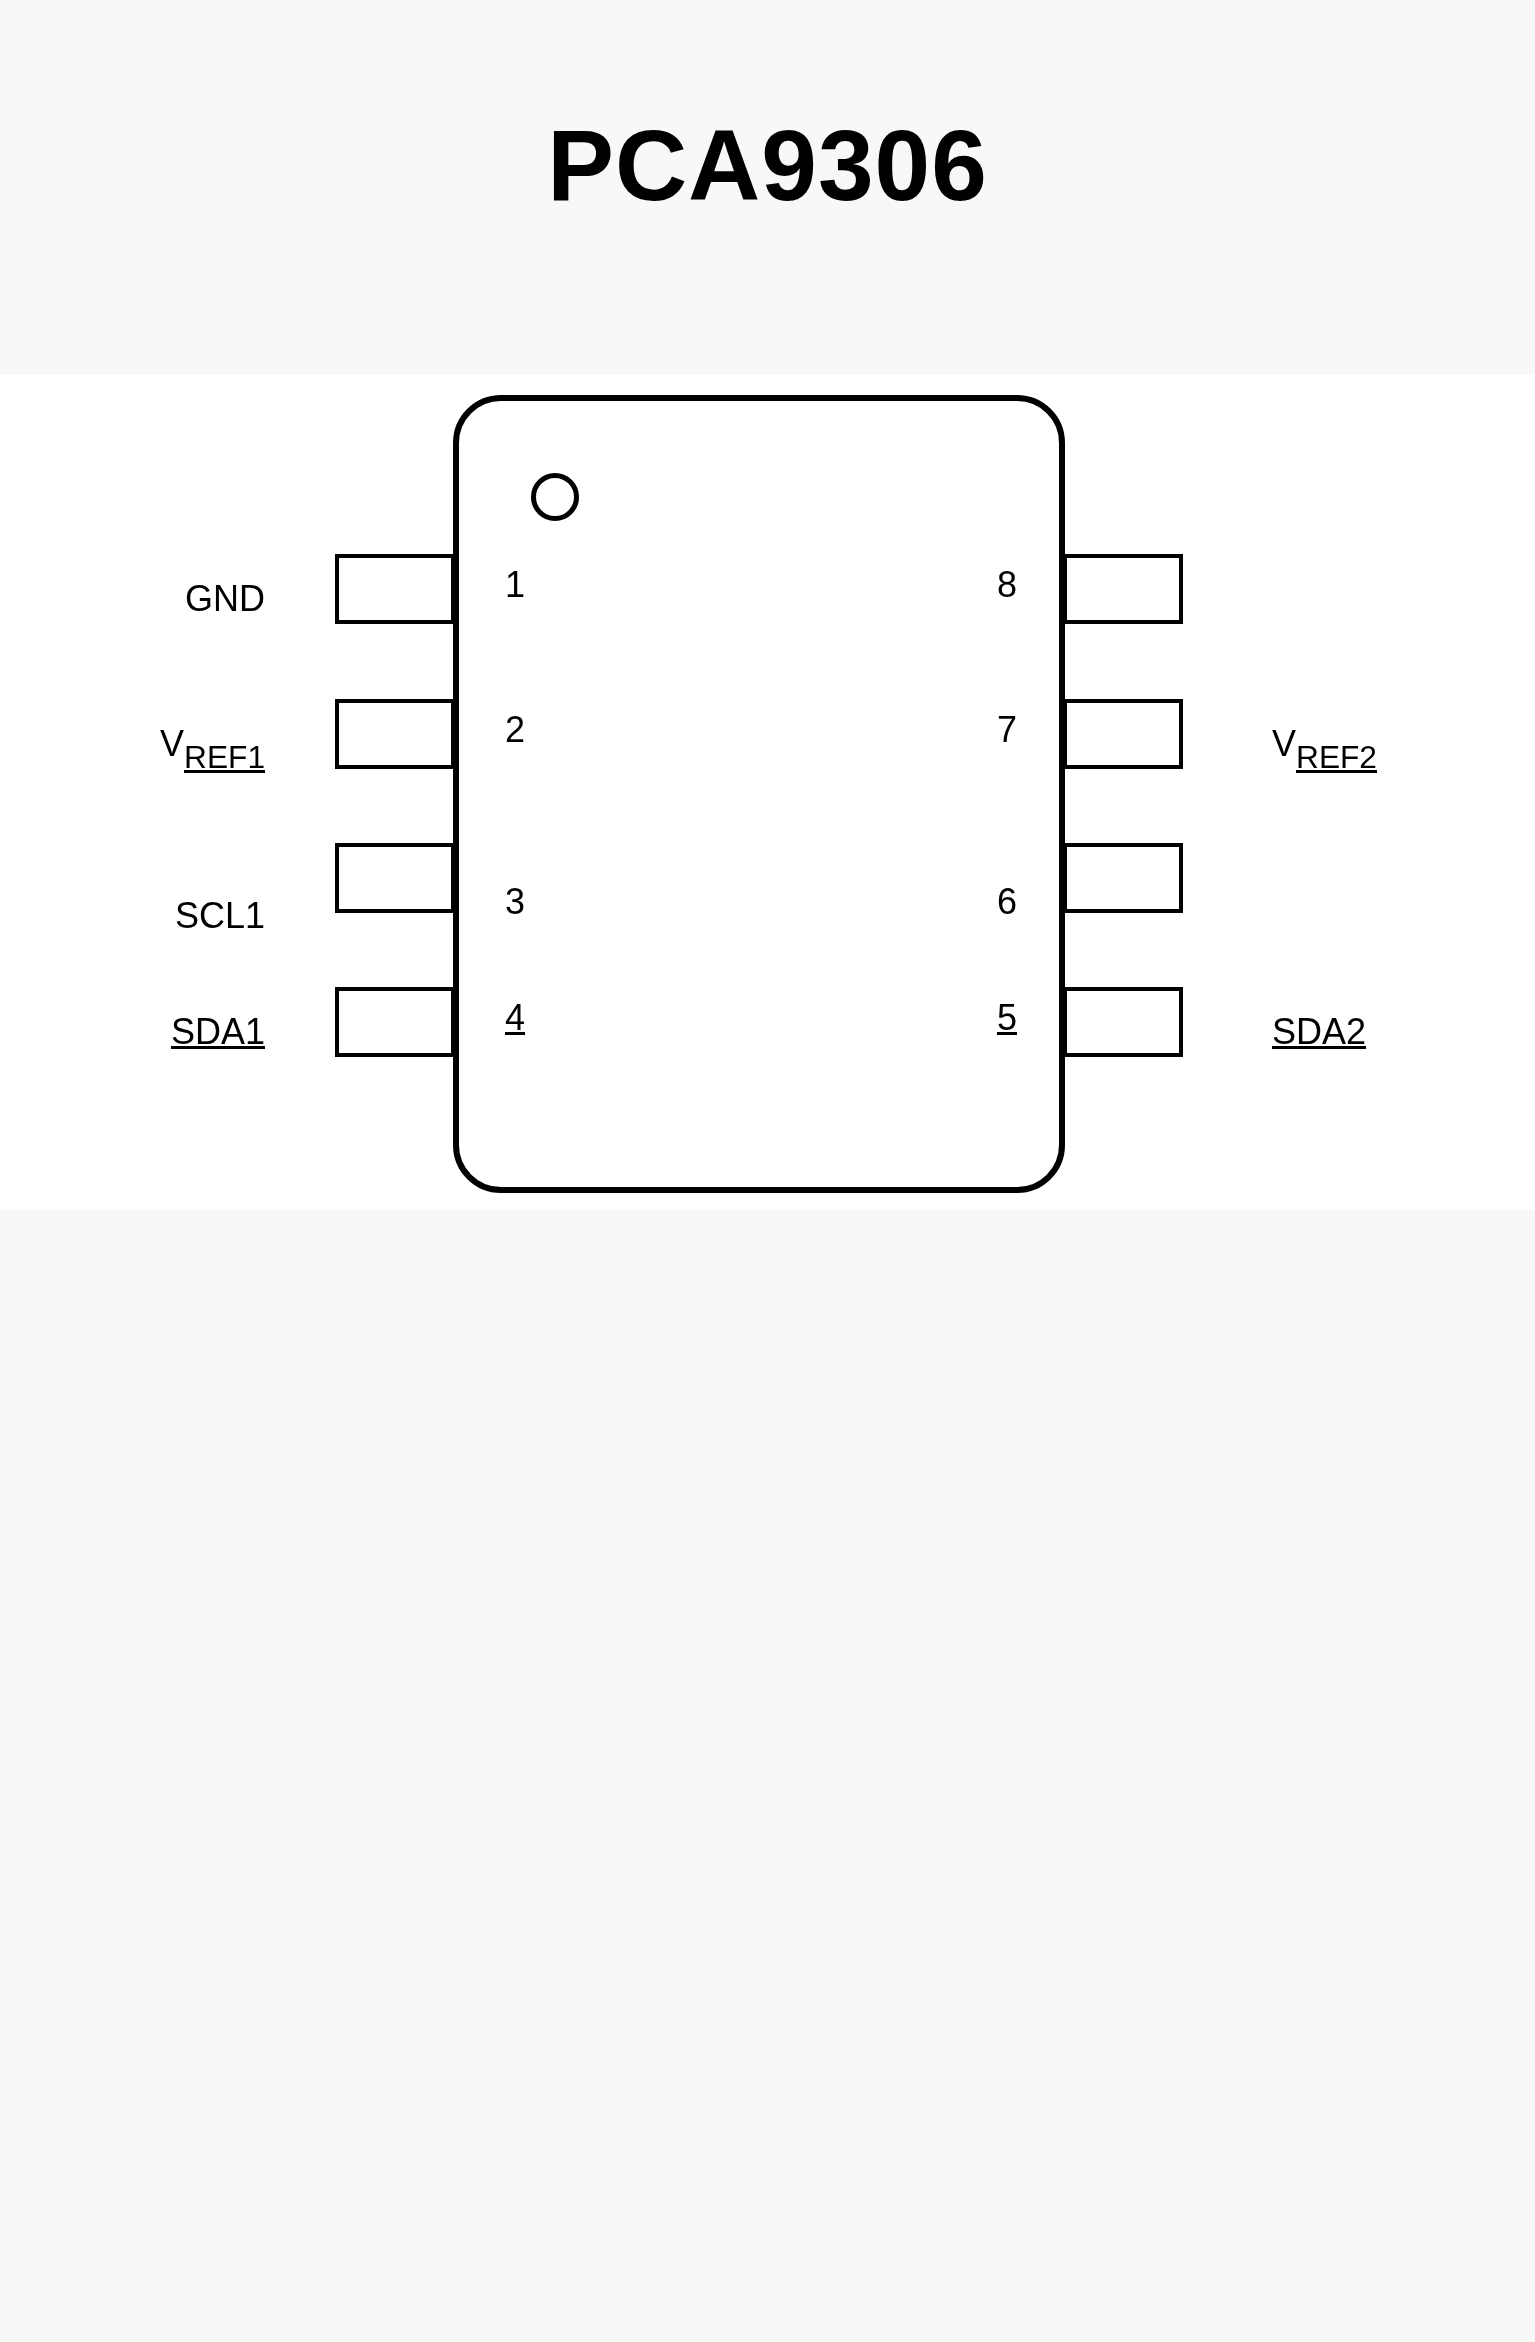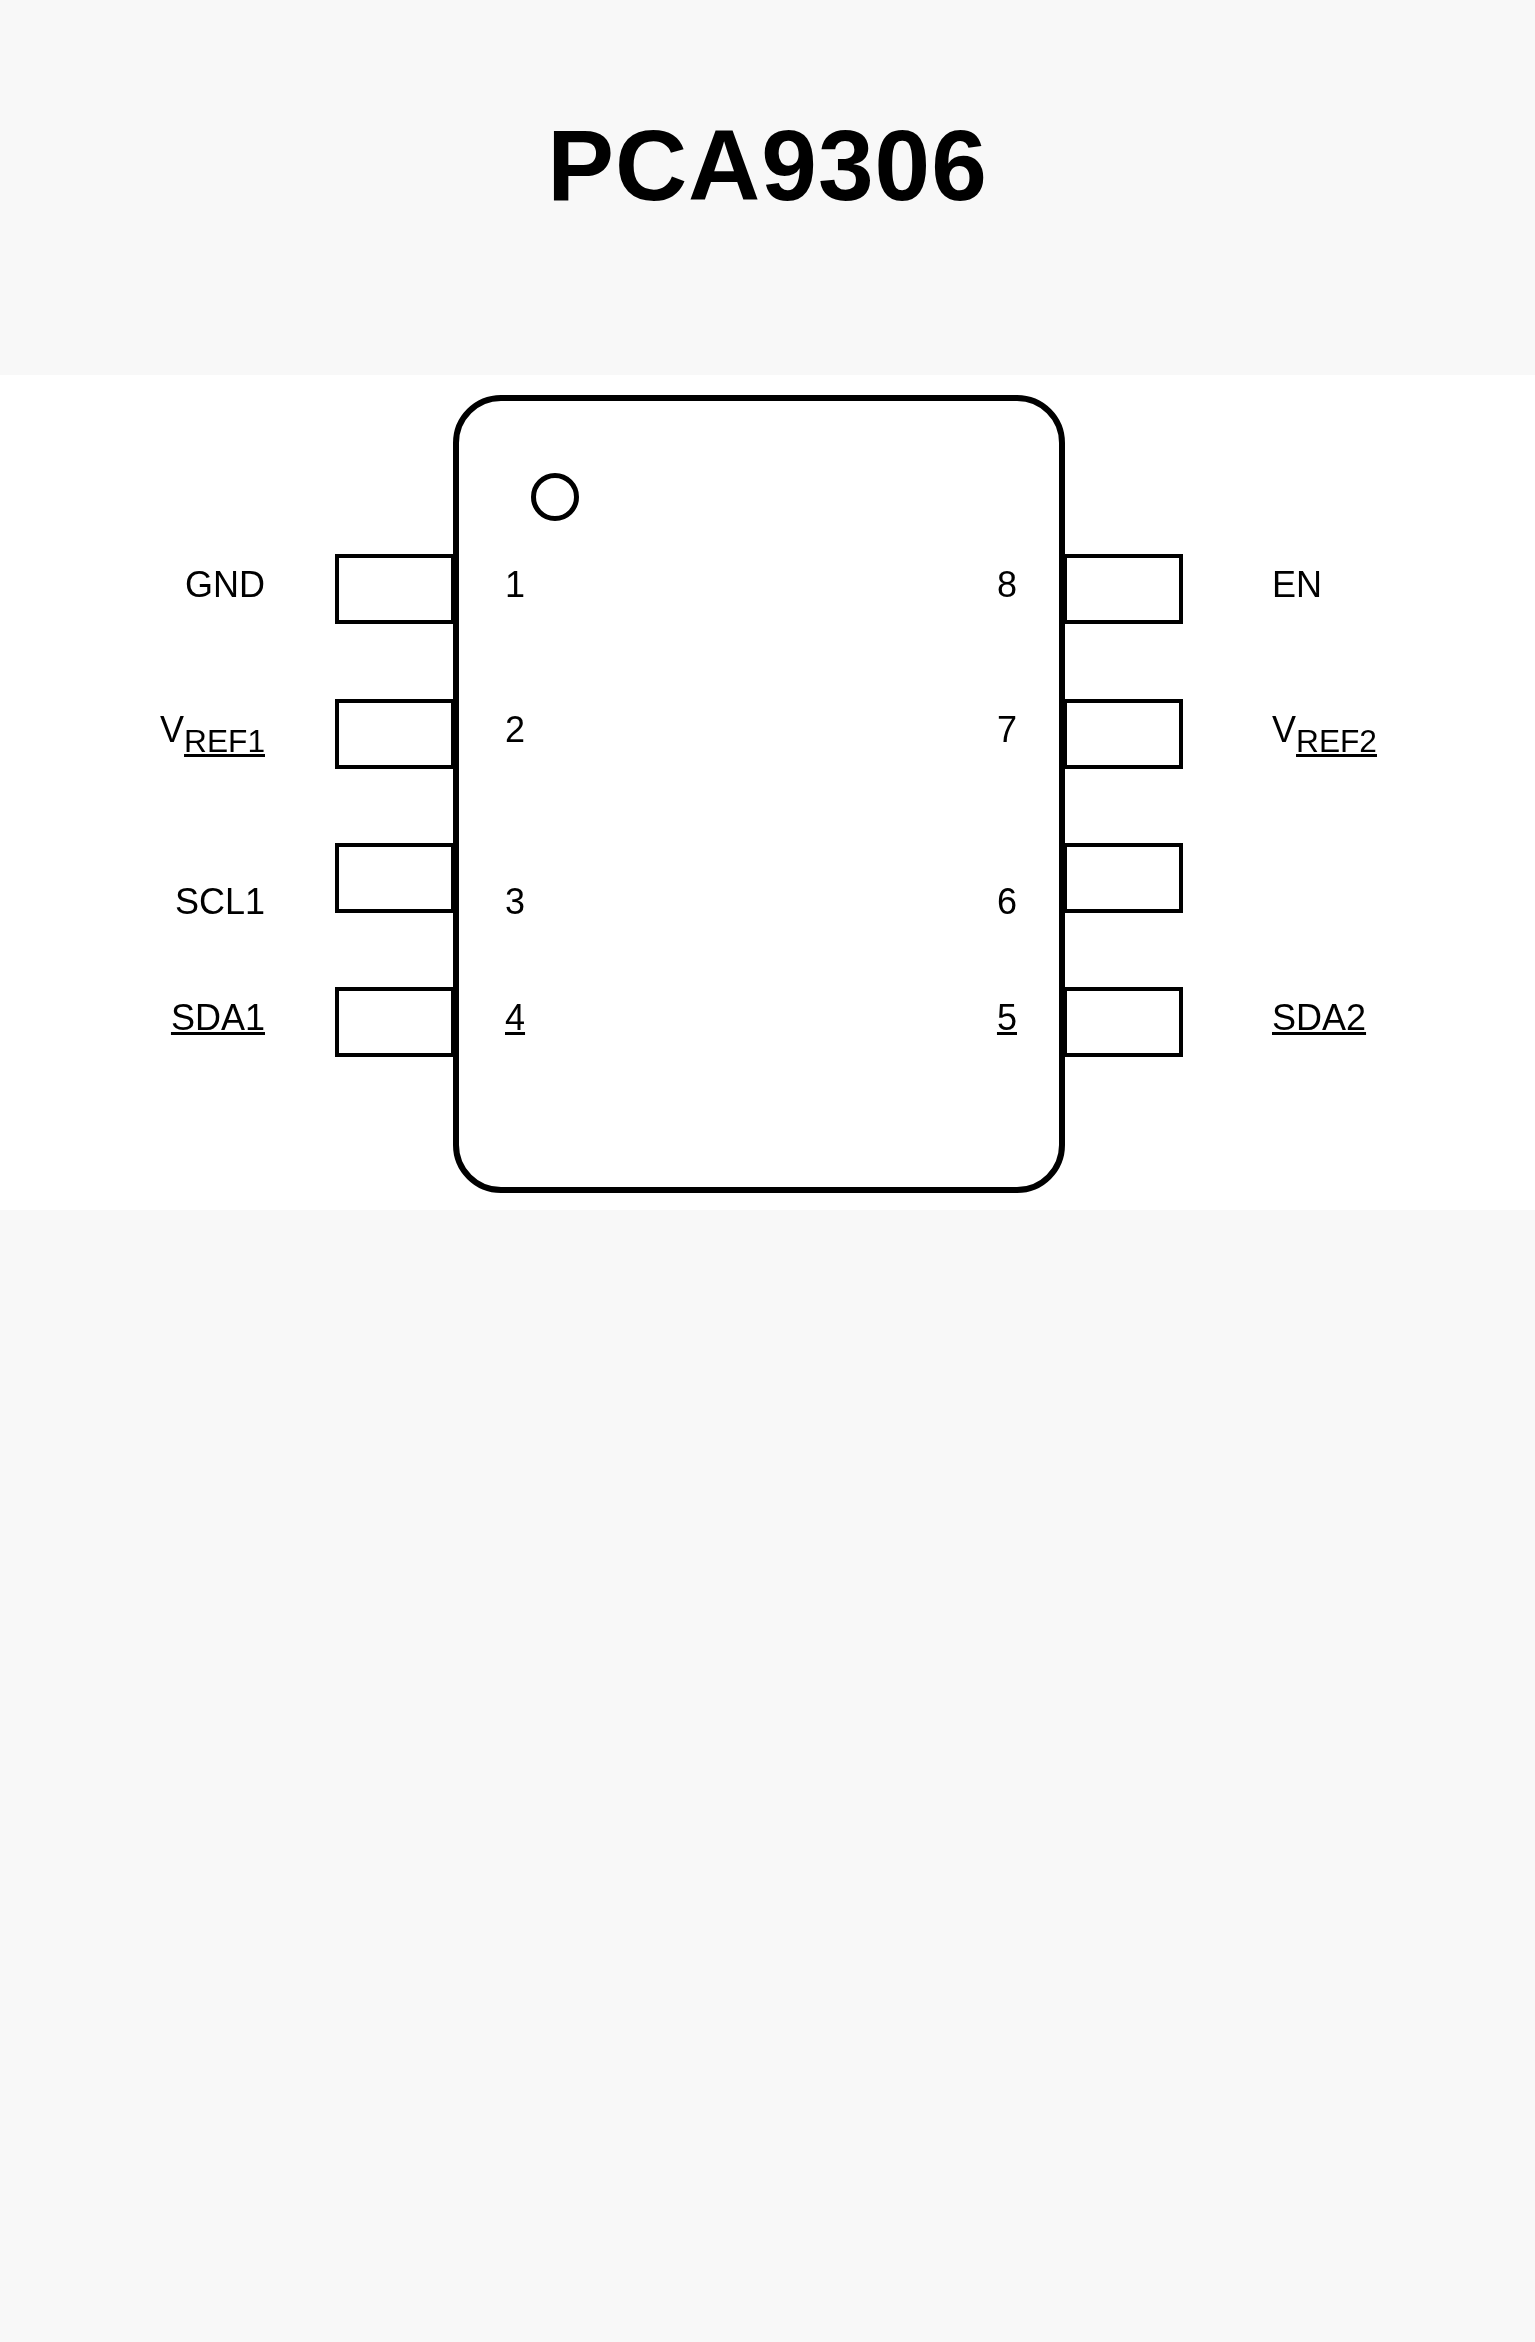--- a/index.html
+++ b/index.html
@@ -74,21 +74,21 @@
     font-size: 36px;
     color: #000;
   }
   .pin-number.left  { left: 505px; }
   .pin-number.right { left: 962px; width: 55px; justify-content: flex-end; }
 
   .pin-label {
     position: absolute;
     height: 70px;
     display: flex;
-    align-items: center;
+    align-items: flex-end;
     font-size: 36px;
     color: #000;
     white-space: nowrap;
   }
   .pin-label.left  { left: 60px; width: 205px; justify-content: flex-end; }
   .pin-label.right { left: 1272px; width: 220px; justify-content: flex-start; }
 
   .sub {
     font-size: 0.88em;
     position: relative;
@@ -145,23 +145,20 @@
     <span>V</span>
       <span class="sub">REF1</span>
   </div>
   <div class="pin-label left y3">
     <span>SCL1</span>
   </div>
   <div class="pin-label left y4">
     <span>SDA1</span>
   </div>
 
-  <div class="pin-label right y1">
-    <span>EN</span>
-  </div>
   <div class="pin-label right y2">
     <span>V</span>
       <span class="sub">REF2</span>
   </div>
   <div class="pin-label right y4">
     <span>SDA2</span>
   </div>
 
 </div>
 

